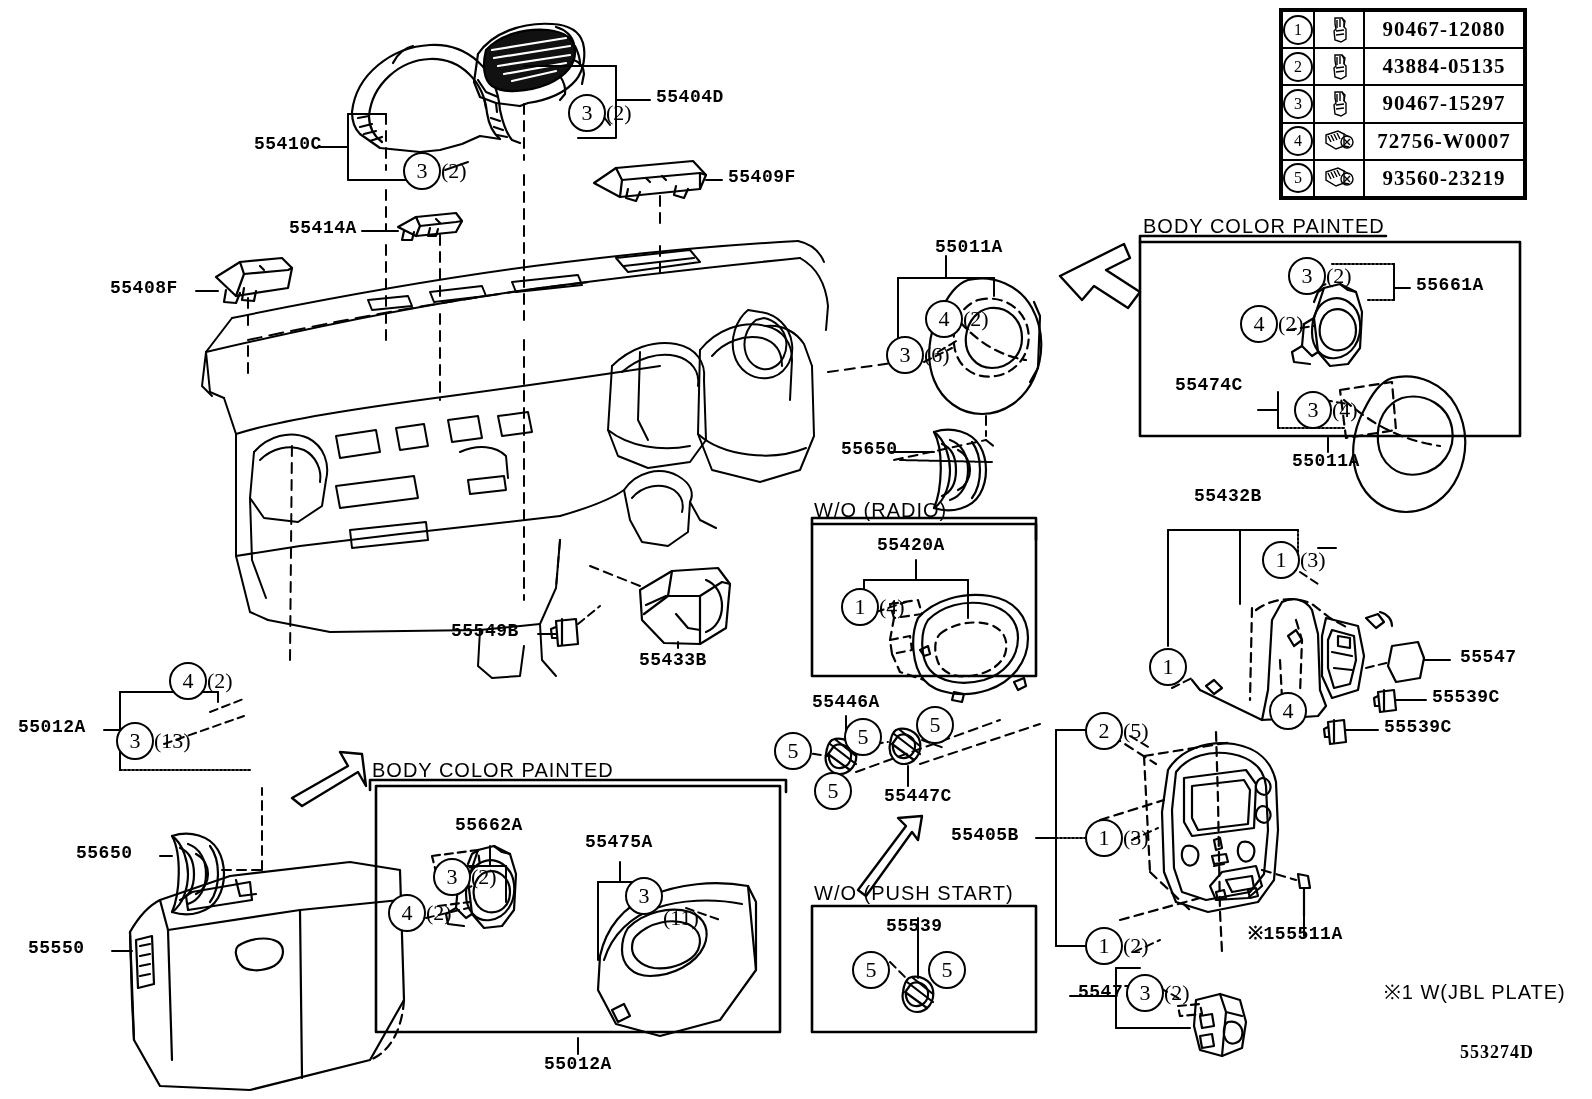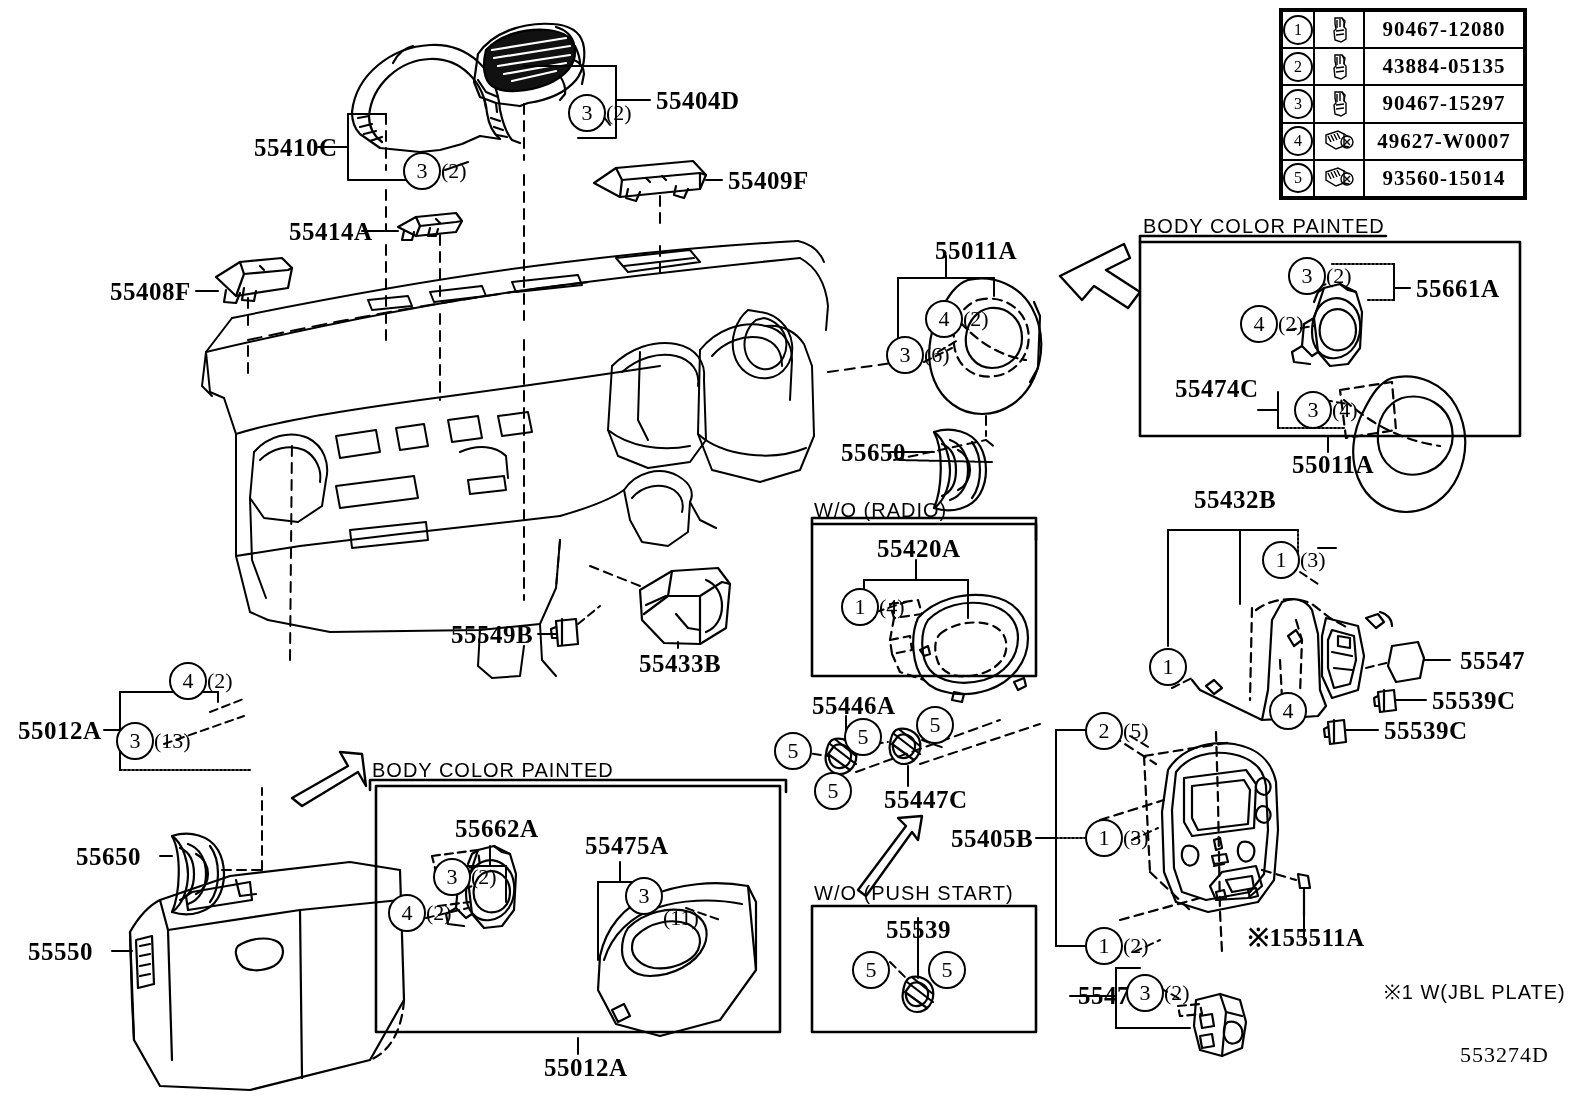--- a/index.html
+++ b/index.html
@@ -1,33 +1,33 @@
 <!DOCTYPE html>
 <html><head>
 <meta charset="utf-8">
 <style>
   html,body{margin:0;padding:0;background:#fff;}
   body{width:1592px;height:1099px;position:relative;overflow:hidden;
        font-family:"Liberation Sans",sans-serif;color:#000;}
   #stage{position:absolute;left:0;top:0;width:1592px;height:1099px;}
   #art{position:absolute;left:0;top:0;width:1592px;height:1099px;}
 
-  .lbl{position:absolute;font-family:Liberation Serif, serif;font-weight:bold;
-       font-size:25px;letter-spacing:0.5px;white-space:nowrap;line-height:1;}
+  .lbl{position:absolute;font-family:Liberation Mono, monospace;font-weight:bold;
+       font-size:18px;letter-spacing:0.5px;white-space:nowrap;line-height:1;}
   .box-cap{position:absolute;font-family:"Liberation Sans",sans-serif;
        font-weight:400;font-size:20px;white-space:nowrap;line-height:1;
        letter-spacing:1px;}
   .qty{position:absolute;font-family:"Liberation Serif",serif;font-weight:400;
        font-size:22px;white-space:nowrap;line-height:1;}
   .circnum{position:absolute;width:38px;height:38px;border:2.5px solid #000;
        border-radius:50%;background:#fff;
        font-family:"Liberation Serif",serif;font-size:22px;font-weight:400;
        display:flex;align-items:center;justify-content:center;box-sizing:border-box;}
-  .code{position:absolute;font-family:"Liberation Serif",serif;font-weight:400;
-       font-size:22px;letter-spacing:1px;}
+  .code{position:absolute;font-family:"Liberation Serif",serif;font-weight:700;
+       font-size:18px;letter-spacing:1px;}
 
   
   #legend{position:absolute;left:1279px;top:8px;width:248px;height:192px;
           border:2.5px solid #000;box-sizing:border-box;background:#fff;}
   #legend table{border-collapse:collapse;width:100%;height:100%;}
   #legend td{border:2px solid #000;padding:0;vertical-align:middle;}
   #legend td.c1{width:30px;text-align:center;}
   #legend td.c2{width:48px;text-align:center;}
   #legend td.c3{text-align:center;font-family:"Liberation Serif",serif;
        font-weight:bold;font-size:21px;letter-spacing:1px;}
@@ -609,34 +609,34 @@
             <td class="c1"><span class="lgcirc">4</span></td>
             <td class="c2"><span><svg class="lgicon" width="34" height="26" viewBox="0 0 34 26">
                   <g fill="none" stroke="#000" stroke-width="1.4">
                     <path d="M4,7 L16,3 L22,6 L22,18 L14,21 L4,15 Z"></path>
                     <path d="M6,8 L9,14 M9,7 L12,13 M12,6 L15,12 M15,5 L18,11"></path>
                     <circle cx="25" cy="14" r="6"></circle>
                     <path d="M22,11 L28,17 M28,11 L22,17"></path>
                     <path d="M22,6 L27,9 M22,18 L27,19"></path>
                   </g>
                 </svg></span></td>
-            <td class="c3"><span>49627-W0007</span></td>
+            <td class="c3"><span>72756-W0007</span></td>
           </tr>
           <tr>
             <td class="c1"><span class="lgcirc">5</span></td>
             <td class="c2"><span><svg class="lgicon" width="34" height="26" viewBox="0 0 34 26">
                   <g fill="none" stroke="#000" stroke-width="1.4">
                     <path d="M4,7 L16,3 L22,6 L22,18 L14,21 L4,15 Z"></path>
                     <path d="M6,8 L9,14 M9,7 L12,13 M12,6 L15,12 M15,5 L18,11"></path>
                     <circle cx="25" cy="14" r="6"></circle>
                     <path d="M22,11 L28,17 M28,11 L22,17"></path>
                     <path d="M22,6 L27,9 M22,18 L27,19"></path>
                   </g>
                 </svg></span></td>
-            <td class="c3"><span>93560-15014</span></td>
+            <td class="c3"><span>93560-23219</span></td>
           </tr>
         </tbody>
     </table>
   </div>
 
   <div class="lbl" style="left:254px;top:135px">55410C</div>
   <div class="lbl" style="left:656px;top:88px">55404D</div>
   <div class="lbl" style="left:728px;top:168px">55409F</div>
   <div class="lbl" style="left:289px;top:219px">55414A</div>
   <div class="lbl" style="left:110px;top:279px">55408F</div>

